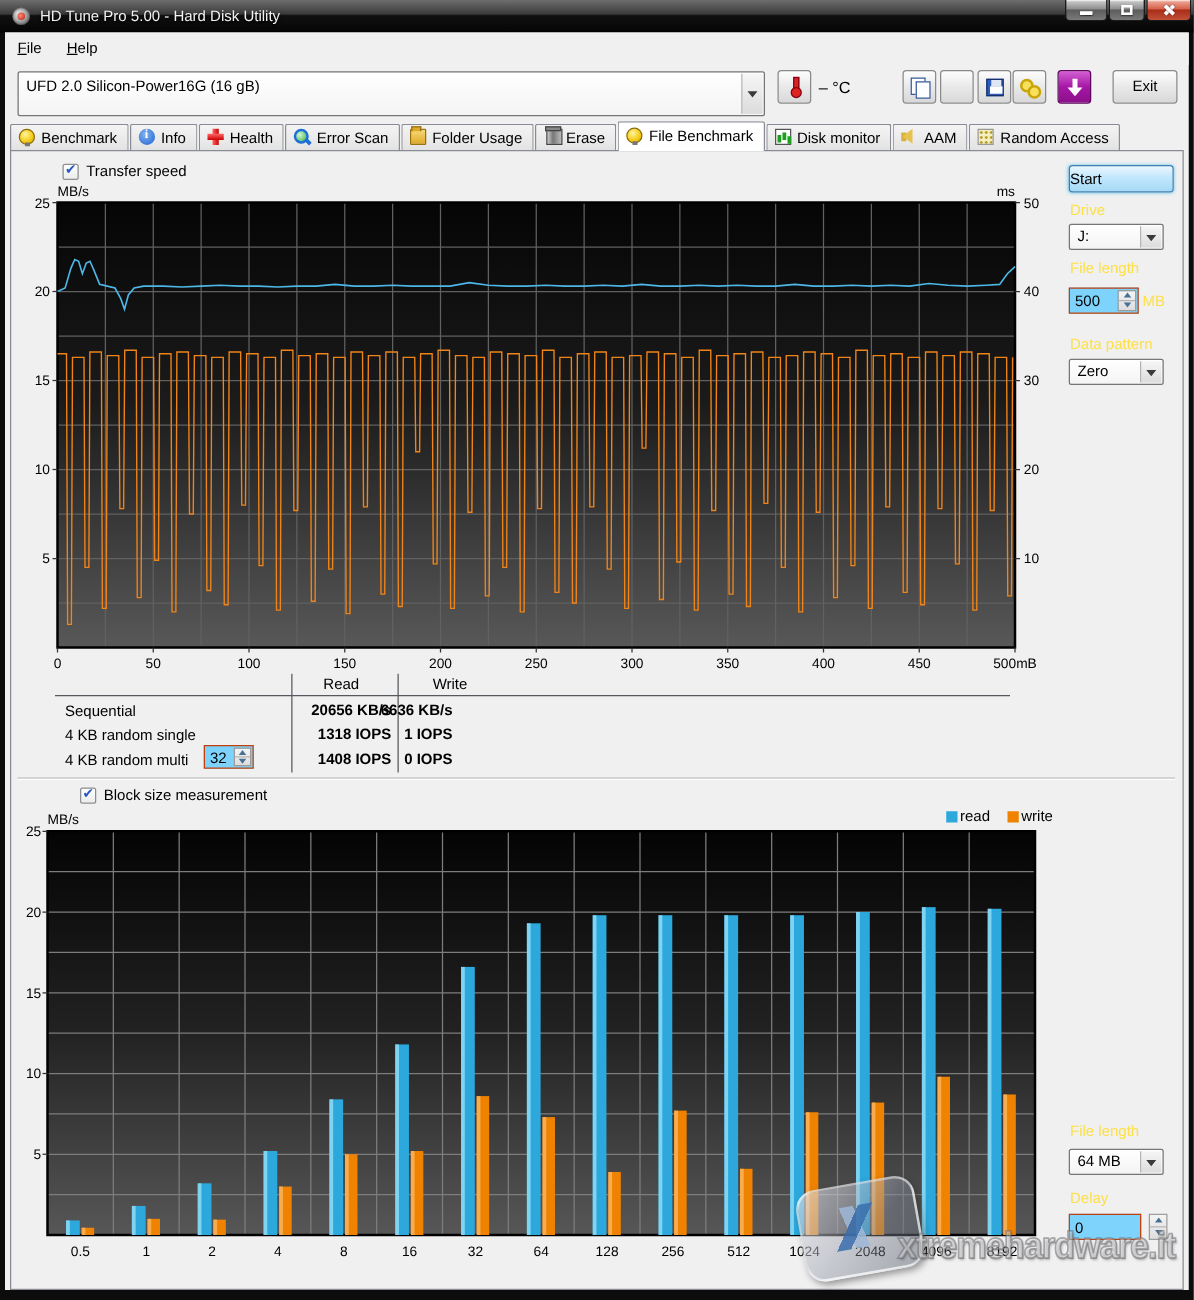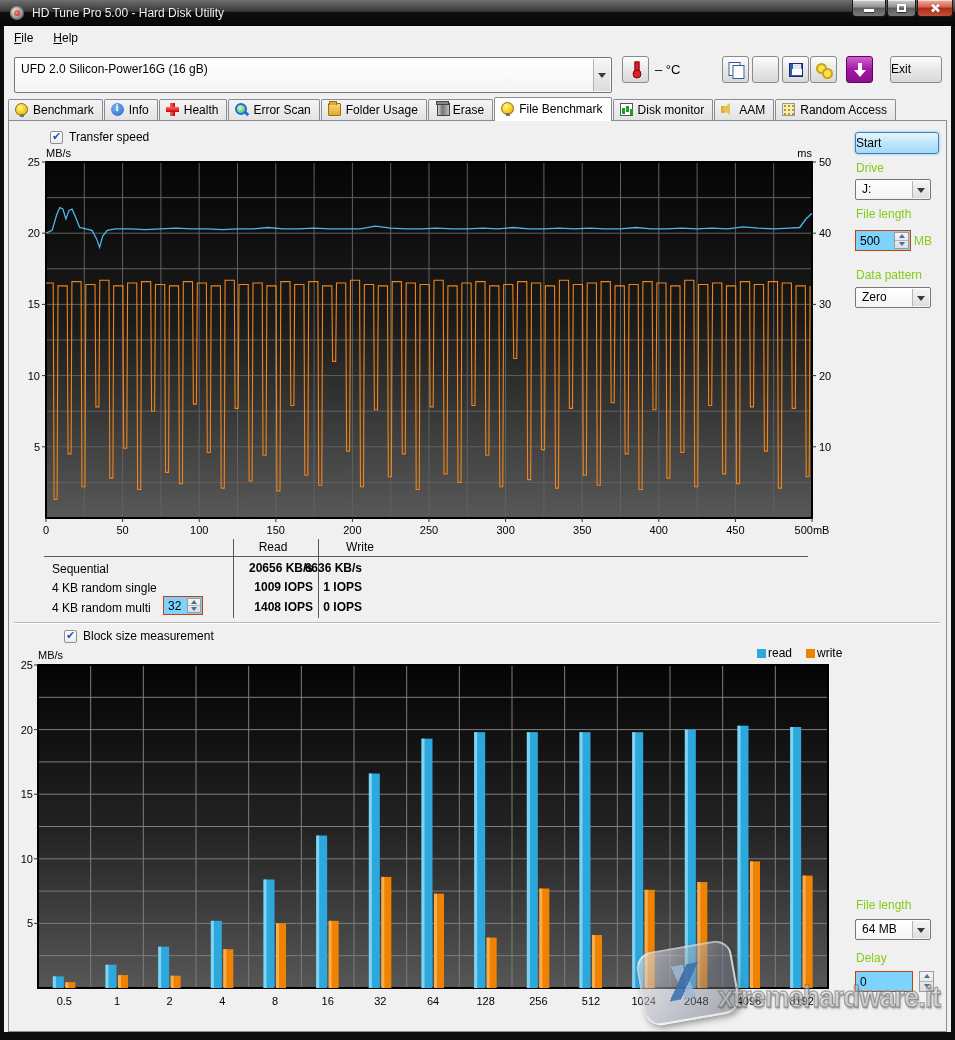--- a/index.html
+++ b/index.html
@@ -36,21 +36,21 @@
   .menu-item u{text-decoration:underline;}
 
   
   .combo{background:linear-gradient(#fff,#f4f4f4);border:1px solid #767676;border-radius:2px;}
   .combo .val{position:absolute;left:6px;top:0;right:20px;height:100%;line-height:22px;overflow:hidden;white-space:nowrap;}
   .combo .drop{position:absolute;right:1px;top:1px;bottom:1px;width:17px;
     background:linear-gradient(#f6f6f6,#dcdcdc);border-left:1px solid #b4b4b4;}
   .tri-dn{position:absolute;left:50%;top:50%;margin:-2px 0 0 -4px;width:0;height:0;
     border-left:4px solid transparent;border-right:4px solid transparent;border-top:5px solid #3a3a3a;}
   .toolbtn{border:1px solid #8a8a8a;border-radius:3px;background:linear-gradient(#fdfdfd,#e9e9e9 50%,#d8d8d8);}
-  .btn-label{text-align:left;line-height:25px;}
+  .btn-label{text-align:center;line-height:25px;}
 
   
   .tb-ic{position:absolute;left:50%;top:50%;transform:translate(-50%,-50%);}
   .ic-thermo{width:7px;height:17px;}
   .ic-thermo::before{content:"";position:absolute;left:2px;top:0;width:3px;height:12px;background:#d22;border:1px solid #801;}
   .ic-thermo::after{content:"";position:absolute;left:0;bottom:0;width:7px;height:7px;border-radius:50%;background:#d22;border:1px solid #801;}
   .ic-pages{width:15px;height:16px;}
   .ic-pages::before,.ic-pages::after{content:"";position:absolute;width:10px;height:12px;background:#fff;border:1px solid #345a9a;}
   .ic-pages::before{left:0;top:0;} .ic-pages::after{left:4px;top:3px;}
   .ic-pages-plus::after{background:linear-gradient(#fff 55%,#49a942 55%);}
@@ -101,21 +101,21 @@
      background-image:linear-gradient(90deg,transparent 3px,#cfe9cf 3px,#cfe9cf 4px,transparent 4px,transparent 7px,#cfe9cf 7px,#cfe9cf 8px,transparent 8px),
                       linear-gradient(transparent 5px,#cfe9cf 5px,#cfe9cf 6px,transparent 6px);}
 
   
   .checkbox{height:14px;line-height:13px;}
   .checkbox .box{display:inline-block;width:13px;height:13px;background:linear-gradient(#fff,#ececec);
      border:1px solid #8e8e8e;border-radius:2px;position:relative;vertical-align:-3px;margin-right:6px;}
   .checkbox .box::after{content:"✔";position:absolute;left:1px;top:-2px;font-size:11px;color:#2456c4;}
   .startbtn{border:1px solid #3c7fb1;border-radius:3px;background:linear-gradient(#eaf6fd,#bee6fd 50%,#a7d9f5);
      box-shadow:0 0 3px #66c4f0;text-align:left;line-height:20px;}
-  .label{color:#84cc16;}
+  .label{color:#fde047;}
   .spin{background:#7dd3fc;border:1px solid #c2410c;padding-left:20px;}
   .spin .txt{position:absolute;left:4px;top:2px;}
   .updown{border:1px solid #9d9d9d;background:linear-gradient(#f4f4f4,#ddd);}
   .updown .u,.updown .d{position:absolute;left:0;width:100%;height:50%;}
   .updown .u{top:0;border-bottom:1px solid #b5b5b5;}
   .updown .d{bottom:0;}
   .tri-u{position:absolute;left:50%;top:50%;margin:-2px 0 0 -3px;width:0;height:0;
      border-left:3px solid transparent;border-right:3px solid transparent;border-bottom:4px solid #4a6f96;}
   .tri-d{position:absolute;left:50%;top:50%;margin:-2px 0 0 -3px;width:0;height:0;
      border-left:3px solid transparent;border-right:3px solid transparent;border-top:4px solid #4a6f96;}
@@ -293,21 +293,21 @@
   <div class="abs" style="left:325px;top:540px;width:70px;text-align:center;">Write</div>
   <div class="abs rule" style="left:44px;top:556px;width:764px;height:1px;"></div>
   <div class="abs rule" style="left:233px;top:539px;width:1px;height:79px;"></div>
   <div class="abs rule" style="left:318px;top:539px;width:1px;height:79px;"></div>
 
   <div class="abs" style="left:52px;top:562px;">Sequential</div>
   <div class="abs tbl-val" style="left:203px;top:561px;width:110px;">20656 KB/s</div>
   <div class="abs tbl-val" style="left:252px;top:561px;width:110px;">6636 KB/s</div>
 
   <div class="abs" style="left:52px;top:581px;">4 KB random single</div>
-  <div class="abs tbl-val" style="left:203px;top:580px;width:110px;">1009 IOPS</div>
+  <div class="abs tbl-val" style="left:203px;top:580px;width:110px;">1318 IOPS</div>
   <div class="abs tbl-val" style="left:252px;top:580px;width:110px;">1 IOPS</div>
 
   <div class="abs" style="left:52px;top:601px;">4 KB random multi</div>
   <div class="abs spin" style="left:163px;top:596px;width:40px;height:19px;">
     <span class="txt">32</span>
     <span class="abs updown" style="right:1px;top:1px;bottom:1px;width:14px;">
       <span class="u">
           <span class="tri-u"></span>
         </span>
       <span class="d">

